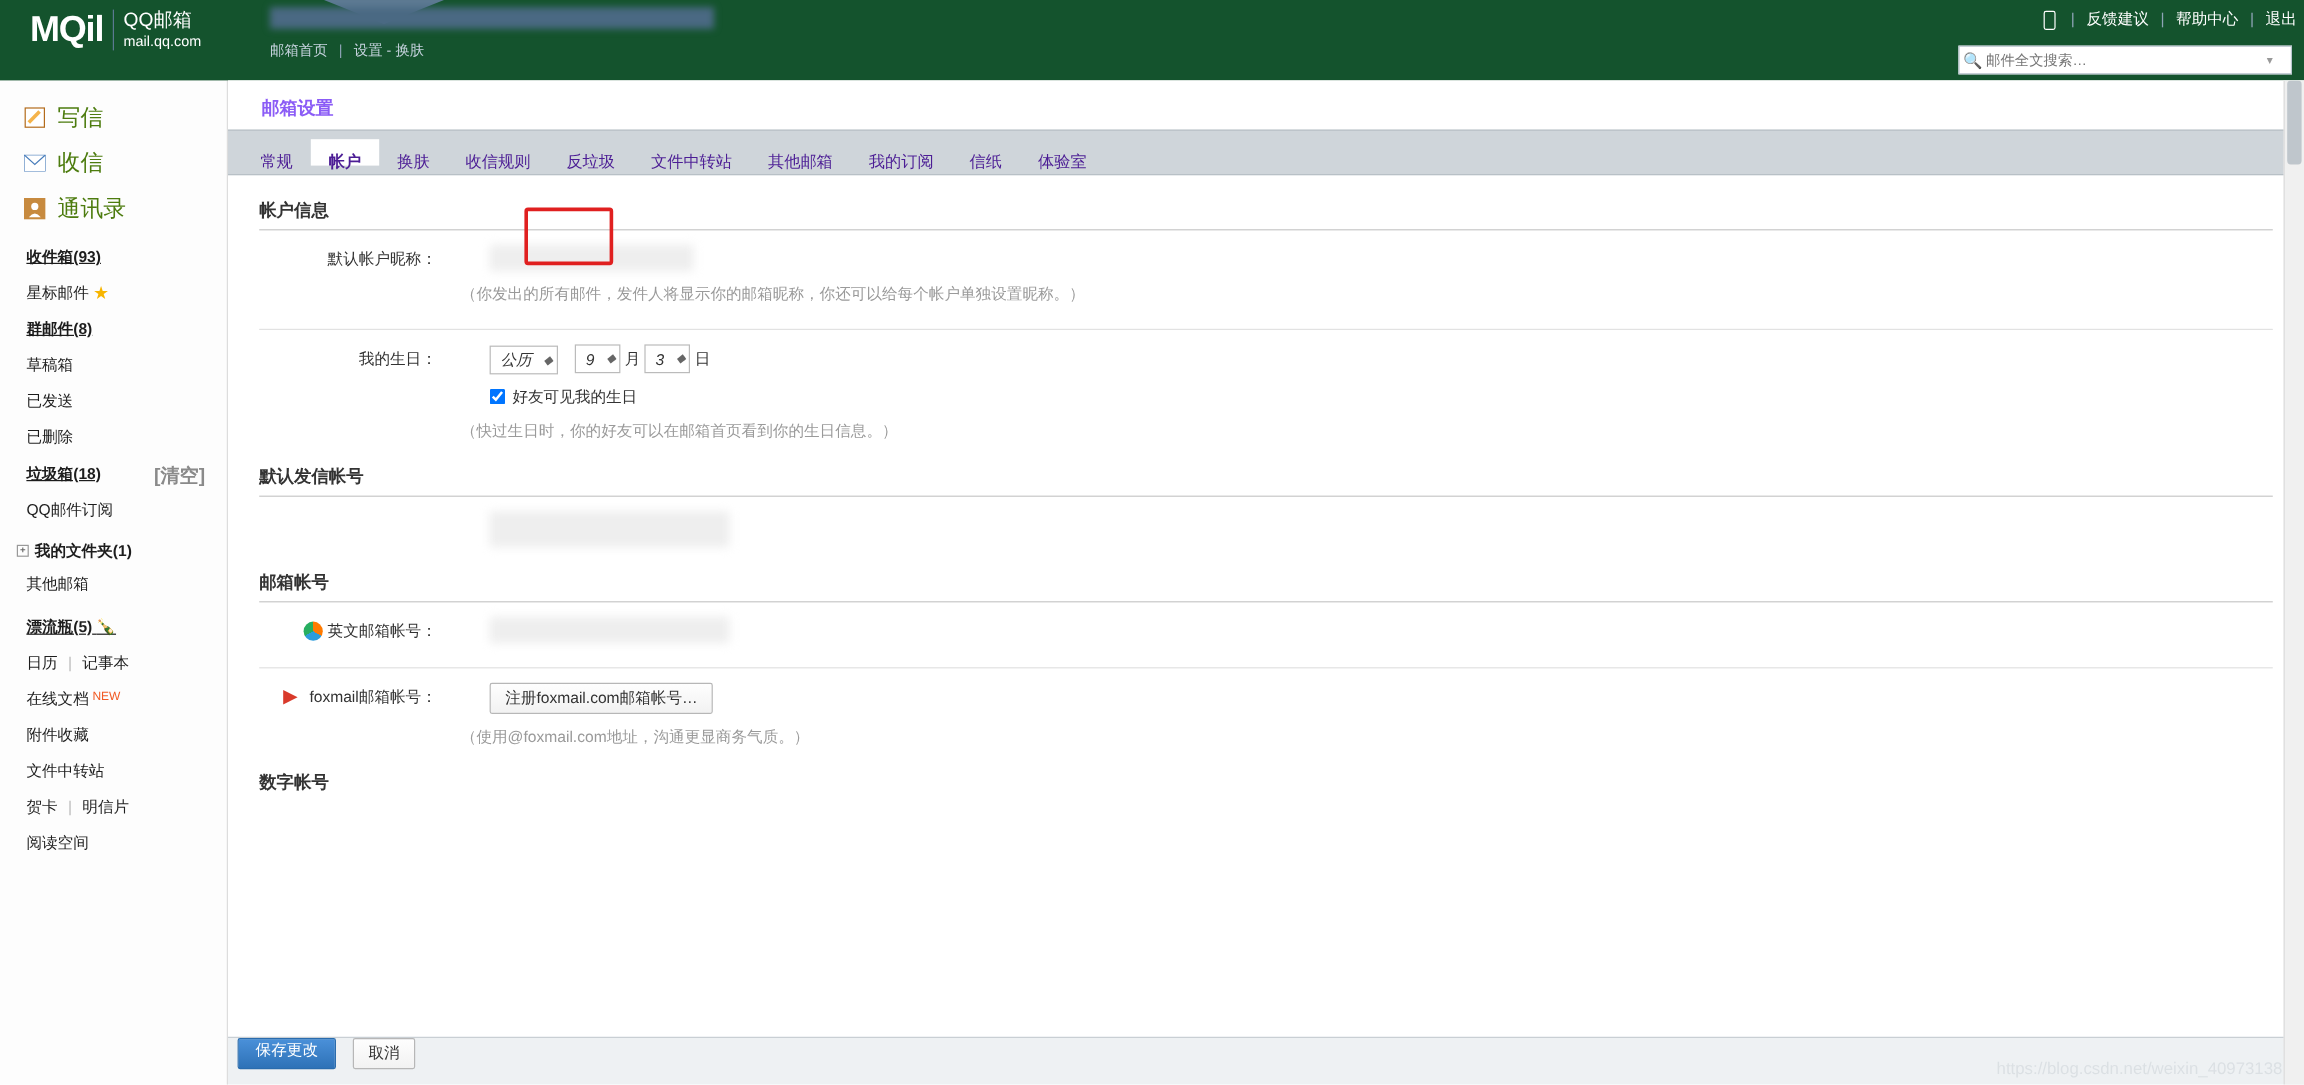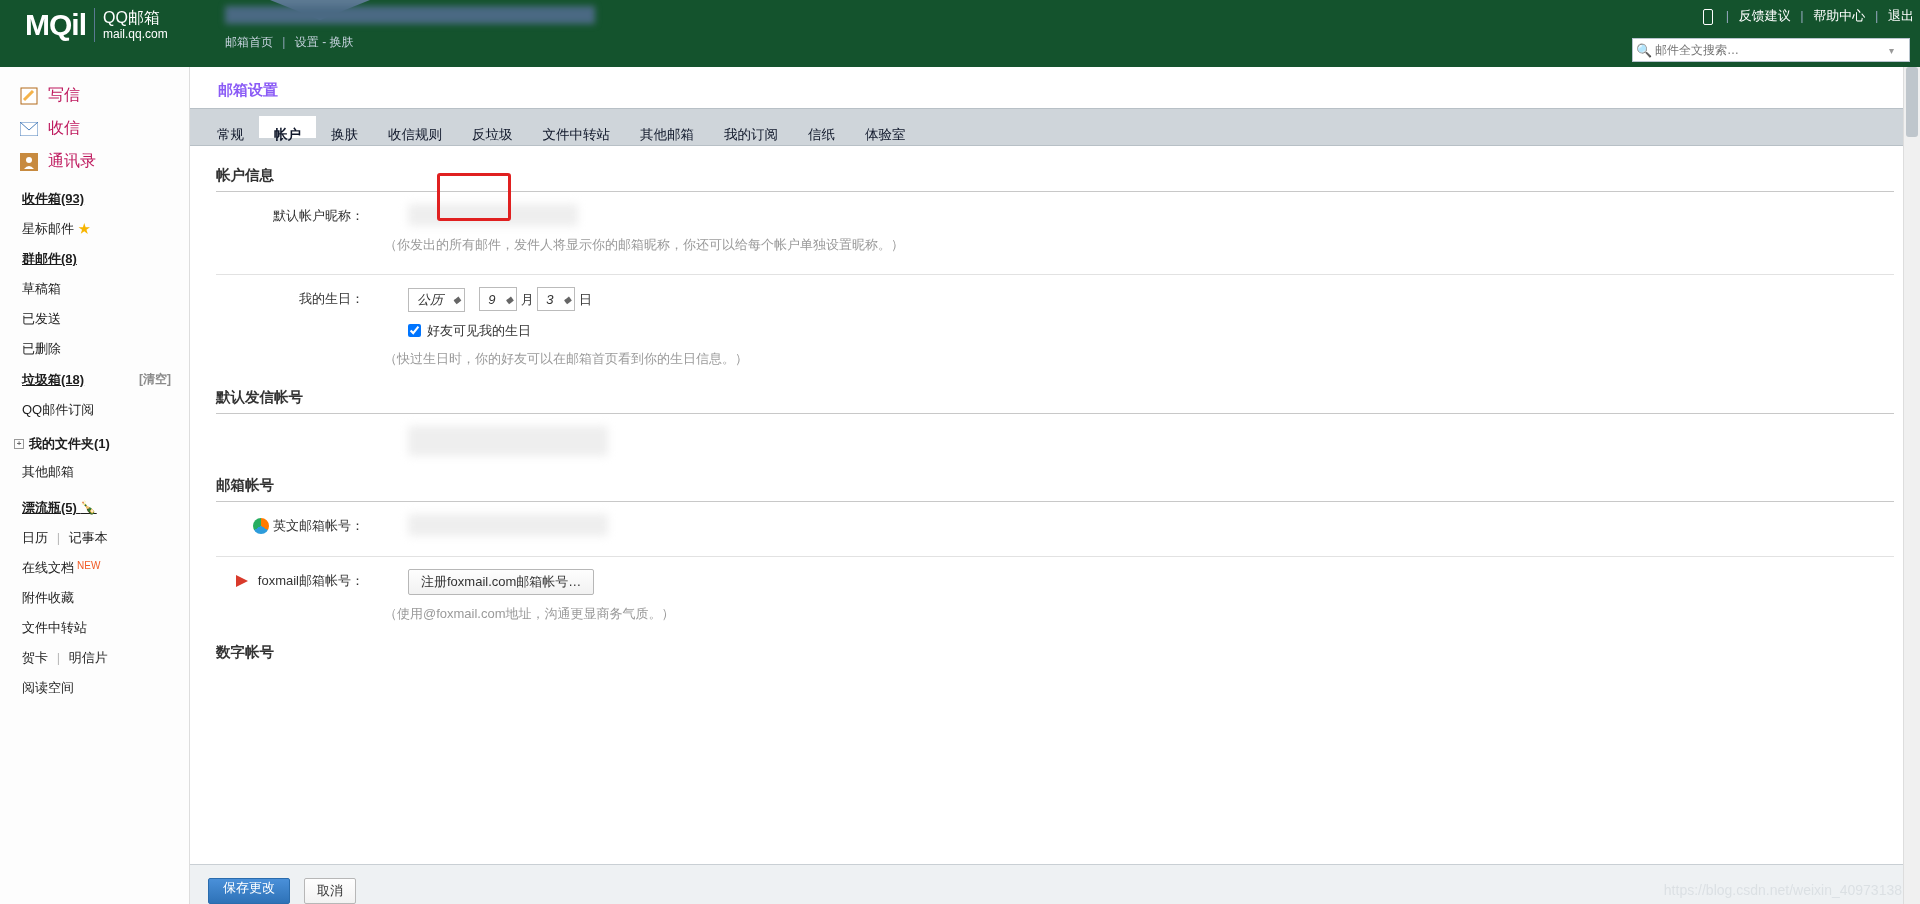--- a/index.html
+++ b/index.html
@@ -25,35 +25,35 @@
 .search-drop { width:20px; color:#999; font-size:10px; }
 
 
 .body-wrap { display:flex; height:calc(904px - 67px); }
 .sidebar { width:190px; background:#fdfdfd; border-right:1px solid #ddd; padding-top:12px; }
 .main { flex:1; background:#fff; position:relative; overflow:hidden; }
 
 
 .sb-action { display:flex; align-items:center; padding:6px 20px; cursor:pointer; }
 .sb-action .ic { width:18px; height:18px; margin-right:10px; display:flex; align-items:center; justify-content:center; }
-.sb-action span.txt { font-size:16px; color:#be185d; }
+.sb-action span.txt { font-size:19px; color:#4d7c0f; }
 .sb-group { padding:6px 0; }
 .sb-item { padding:4px 22px; font-size:13px; color:#1d1d1d; position:relative; cursor:pointer; line-height:1.7; }
 .sb-item.bold { font-weight:bold;text-decoration:underline; }
-.sb-item .aux { color:#8a8a8a; font-size:12px; position:absolute; right:18px; }
+.sb-item .aux { color:#8a8a8a; font-size:16px; position:absolute; right:18px; }
 .sb-item .star { color:#f7b500; }
 .sb-item .newtag { color:#f15a24; font-size:10px; margin-left:3px; vertical-align:top; }
 .sb-folder-head { padding:4px 14px; font-size:13px; color:#1d1d1d; font-weight:bold; display:flex; align-items:center; cursor:pointer; }
 .sb-plus { width:10px; height:10px; border:1px solid #999; font-size:8px; line-height:8px; text-align:center; margin-right:5px; color:#666; }
 .sb-sep { margin:0 5px; color:#bbb; }
 
 
 .page-title { padding:14px 28px 8px; font-size:15px; font-weight:bold; color:#8b5cf6; }
 .tab-bar { background:#cfd5da; height:38px; display:flex; align-items:center; padding-left:12px; border-top:1px solid #b8c0c6; border-bottom:1px solid #b8c0c6; }
-.tab { padding:0 15px; font-size:13.5px; color:#0f172a; height:22px; line-height:38px; cursor:pointer; position:relative; }
+.tab { padding:0 15px; font-size:13.5px; color:#4c1d95; height:22px; line-height:38px; cursor:pointer; position:relative; }
 .tab.active { background:#fff; font-weight:bold; }
 .red-box { position:absolute; border:3px solid #e02020; border-radius:3px; left:247px; top:106px; width:74px; height:48px; pointer-events:none; z-index:5; }
 .content { padding:0 26px; }
 
 .section-head { font-size:14.5px; font-weight:bold; color:#333; border-bottom:1px solid #c8c8c8; padding:20px 0 6px; }
 .row { display:flex; padding:12px 0 0;gap:34px; }
 .row .label { width:158px; text-align:right; font-size:13px; color:#333; padding-right:10px; padding-top:3px; }
 .row .field { flex:1; font-size:13px; color:#333; }
 .hint { font-size:13px; color:#9a9a9a; padding:10px 0 0 168px; }
 .divider { border-bottom:1px solid #e2e2e2; margin-top:20px; }
@@ -65,21 +65,21 @@
 
 .btn { display:inline-flex; align-items:center; height:26px; padding:0 12px; border:1px solid #b7b7b7; background:linear-gradient(#fefefe,#f2f2f2); font-size:13px; color:#333; border-radius:2px; cursor:pointer; }
 
 .cb-row { display:flex; align-items:center; font-size:13px; color:#333; }
 .cb-row input { margin-right:6px; }
 
 .tencent-ic { width:16px; height:16px; display:inline-block; vertical-align:middle; margin-right:4px; background:conic-gradient(#ff7a00 0 120deg,#2d9cdb 120deg 240deg,#27ae60 240deg 360deg); border-radius:50%; }
 .foxmail-ic { width:16px; height:16px; display:inline-block; vertical-align:middle; margin-right:4px; }
 
 
-.bottom-bar { position:absolute; left:0; right:0; bottom:0; height:40px; background:#eef1f3; border-top:1px solid #c9cfd4; display:flex; align-items:flex-end; padding-left:18px; gap:14px; }
+.bottom-bar { position:absolute; left:0; right:0; bottom:0; height:40px; background:#eef1f3; border-top:1px solid #c9cfd4; display:flex; align-items:flex-start; padding-left:8px; gap:14px; }
 .btn-primary { background:linear-gradient(#4a90d9,#2e72b7); color:#fff; border:1px solid #2a6cad; height:26px; padding:0 14px; border-radius:2px; font-size:13px; cursor:pointer; }
 .watermark { position:absolute; right:18px; bottom:6px; color:#cfd5da; font-size:14px; opacity:.6; }
 
 
 .rscroll { position:absolute; right:0; top:0; width:17px; height:100%; background:#f0f0f0; border-left:1px solid #ddd; }
 .rscroll .thumb { position:absolute; top:0; left:2px; width:12px; height:70px; background:#bfc6cc; border-radius:3px; }
 
 .phone-ic { width:10px; height:16px; border:1px solid #fff; display:inline-block; vertical-align:middle; margin-right:3px; border-radius:2px; }
 .bottle-ic { color:#6aab2e; }
 </style>

